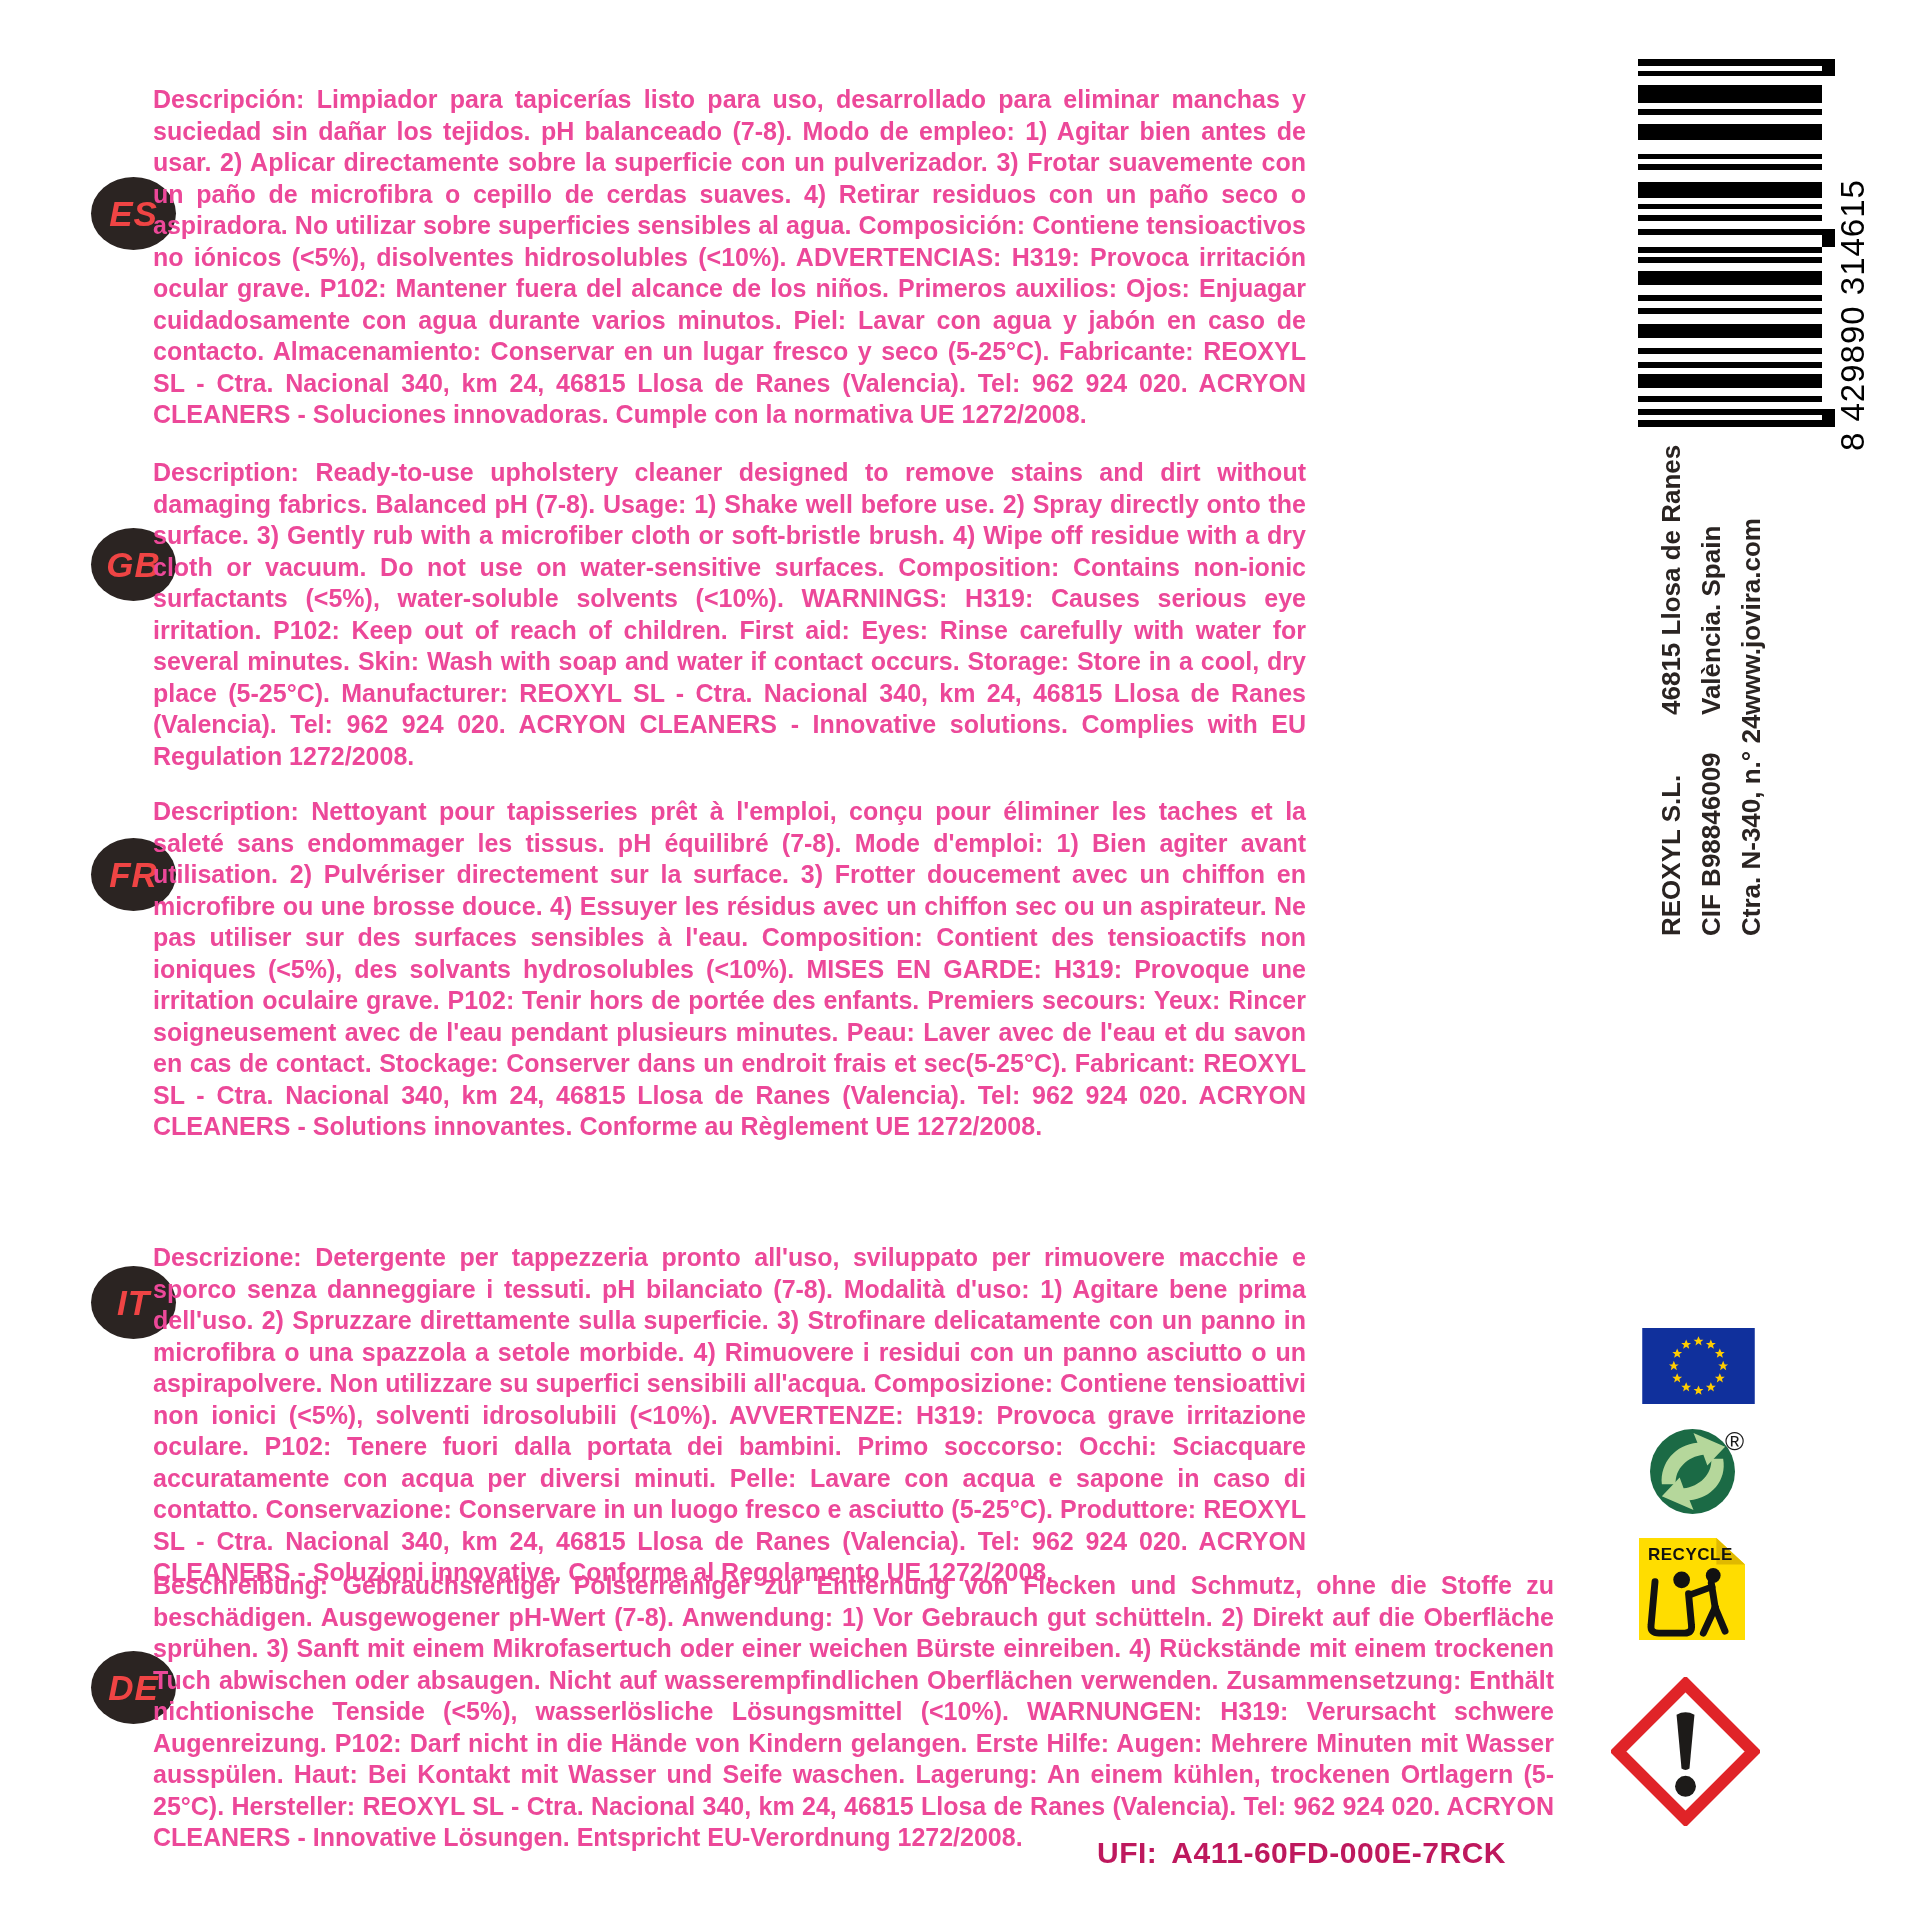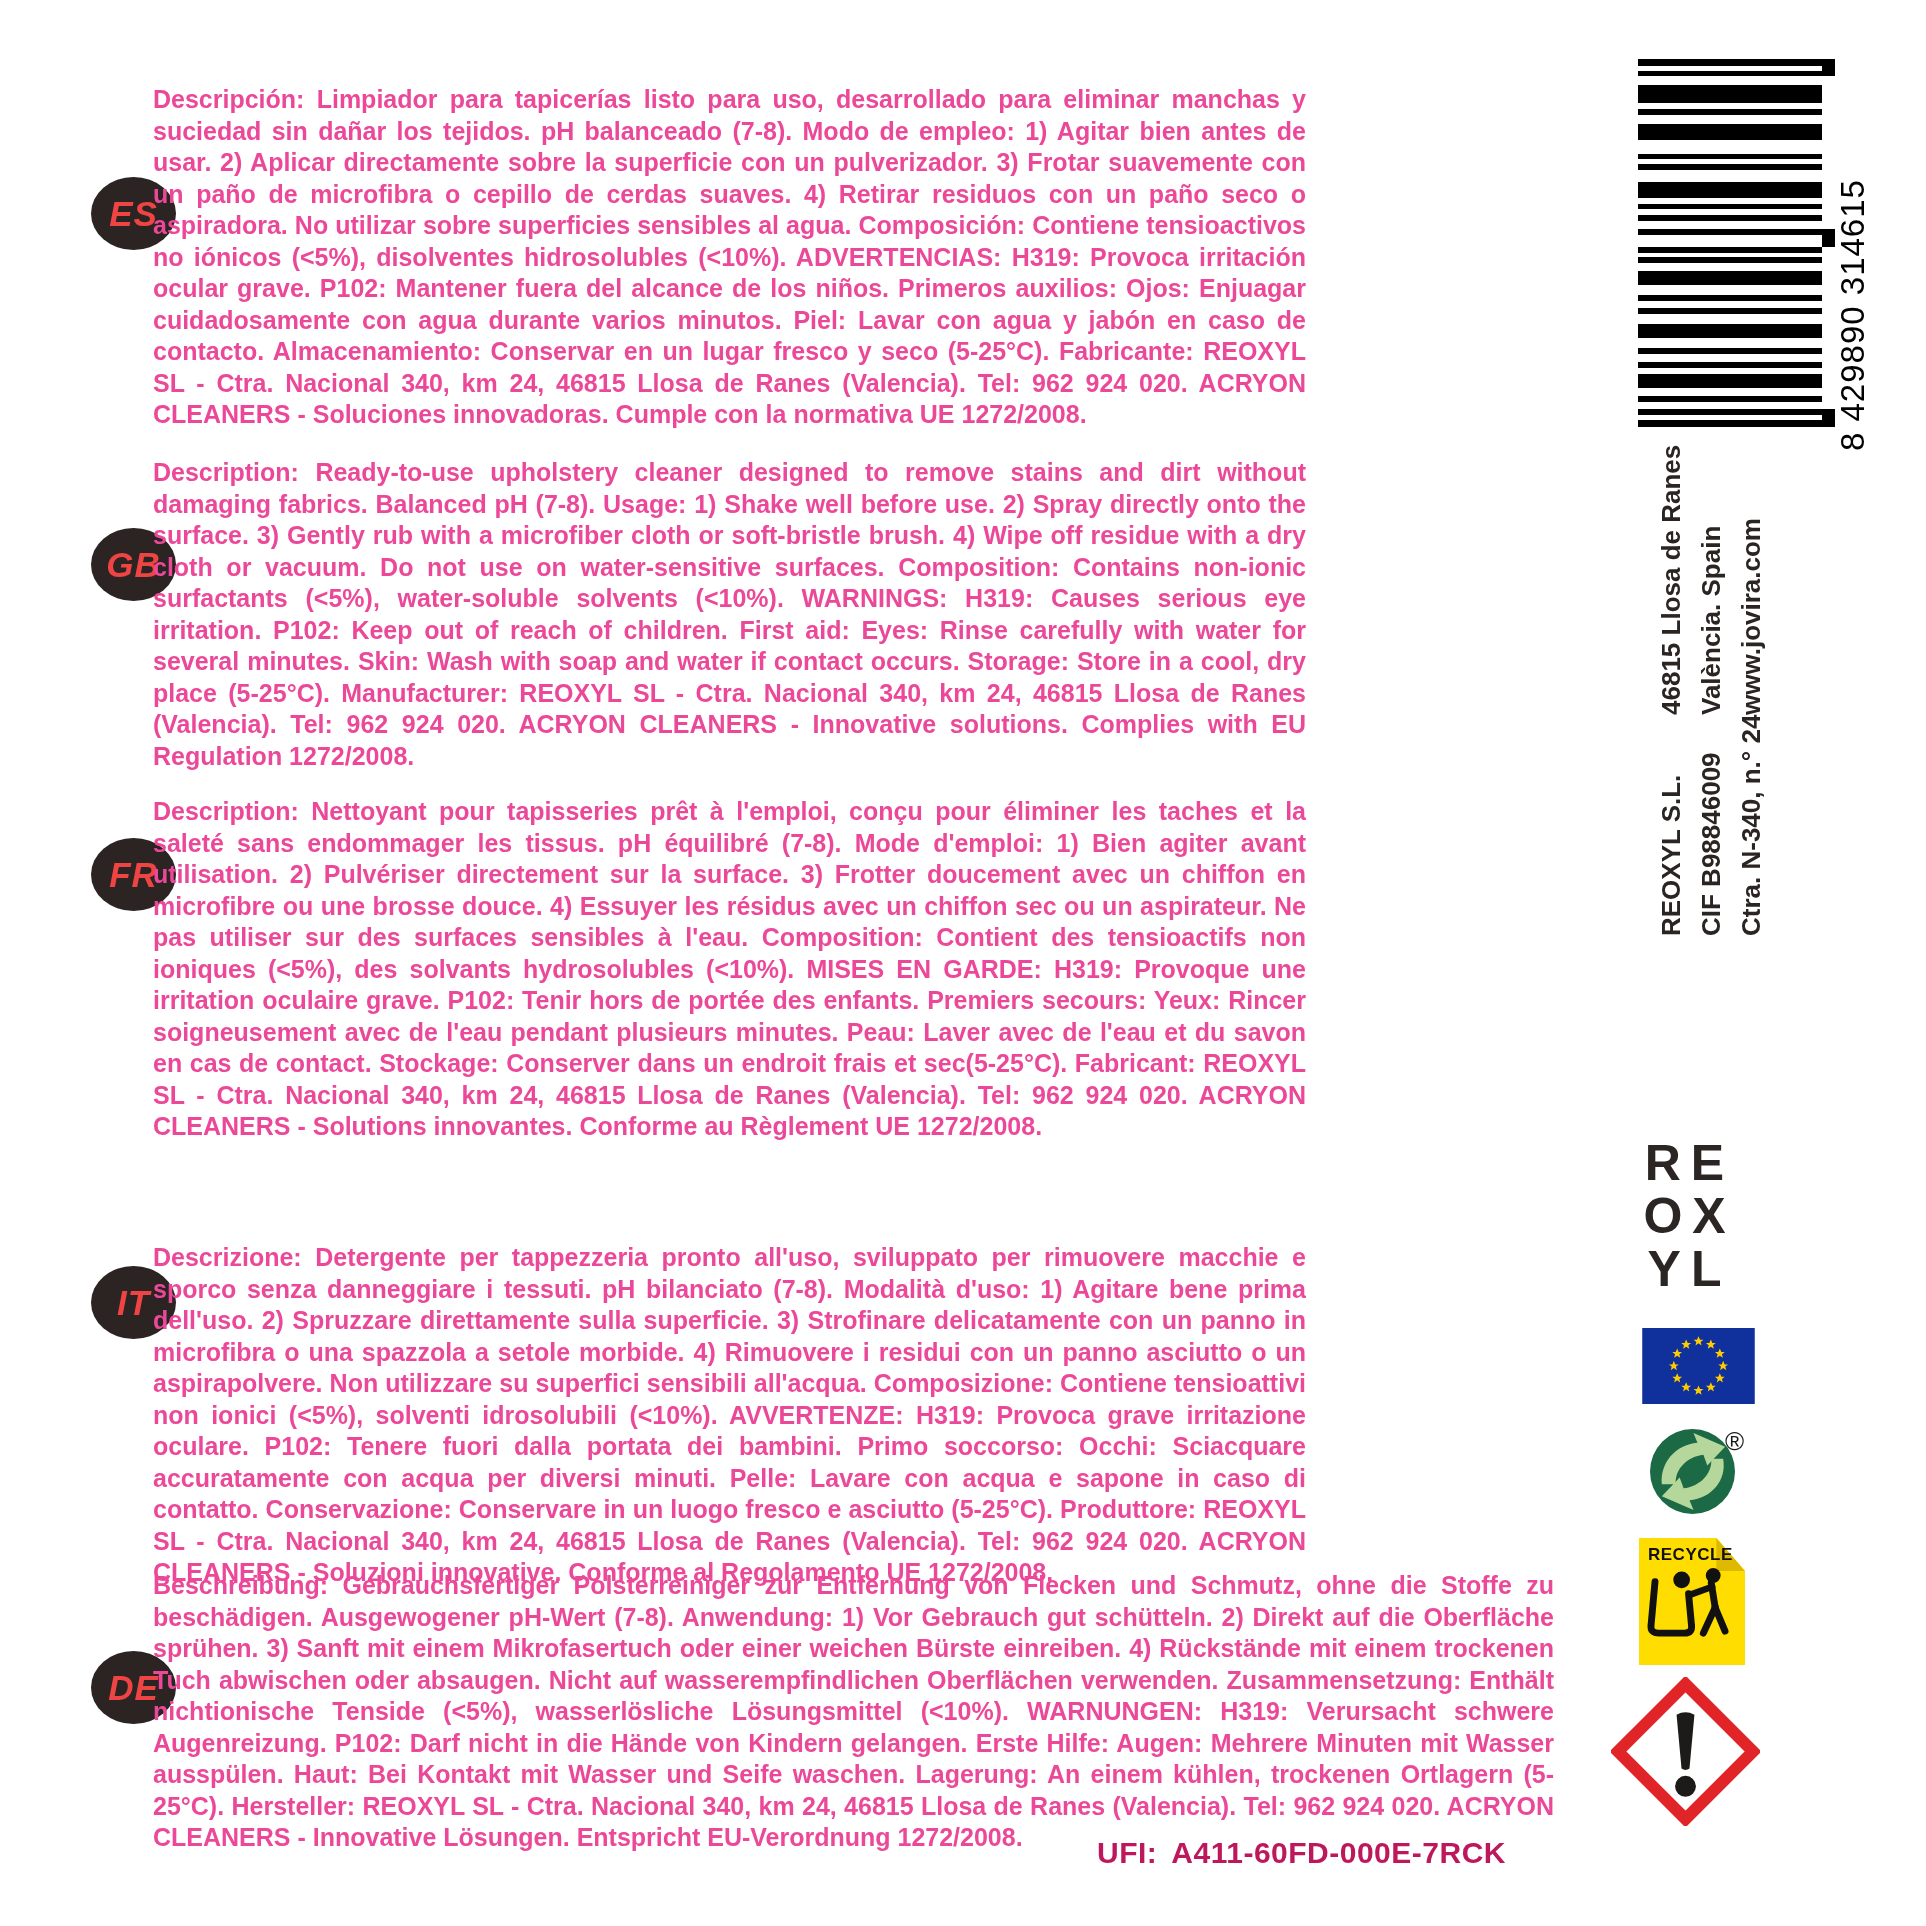--- a/index.html
+++ b/index.html
@@ -49,21 +49,21 @@
                   color:#000;letter-spacing:1px;}
   #address-block{left:1651px;top:485px;height:230px;font-size:26px;line-height:40px;}
   #company-block{left:1651px;top:738px;height:198px;font-size:26px;line-height:40px;}
   
   .brand{position:absolute;left:1622px;top:1137px;width:135px;text-align:center;
          font-size:50px;font-weight:800;line-height:53px;letter-spacing:10px;color:#2b2523;}
   
   #eu-flag{position:absolute;left:1642px;top:1328px;}
   #green-dot{position:absolute;left:1650px;top:1429px;}
   #green-dot-r{position:absolute;left:1725px;top:1426px;font-size:26px;color:#1a1a1a;font-weight:400;}
-  #recycle{position:absolute;left:1639px;top:1538px;width:106px;height:127px;text-align:right;}
+  #recycle{position:absolute;left:1639px;top:1538px;width:106px;height:102px;text-align:right;}
   .recycle-bg{position:absolute;inset:0;background:#ffdd00;
       clip-path:polygon(0 0,73% 0,100% 26%,100% 100%,0 100%);}
   .recycle-fold{position:absolute;left:73%;top:0;width:27%;height:26%;background:#dfb900;
       clip-path:polygon(0 0,100% 100%,0 100%);}
   .recycle-word{position:absolute;left:9px;top:7px;font-size:17px;font-weight:800;
       letter-spacing:0.5px;color:#111;}
   .recycle-fig{position:absolute;left:6px;top:30px;}
   #ghs07{position:absolute;left:1611px;top:1677px;}
   
   .ufi{position:absolute;left:1097px;top:1836px;font-size:30px;font-weight:800;color:#be185d;
@@ -99,25 +99,20 @@
     <div>46815 Llosa de Ranes</div>
     <div>València. Spain</div>
     <div>www.jovira.com</div>
   </div>
   <div class="vtext" id="company-block">
     <div>REOXYL S.L.</div>
     <div>CIF B98846009</div>
     <div>Ctra. N-340, n.° 24</div>
   </div>
 
-  <div class="brand">
-    <div>RE</div>
-    <div>OX</div>
-    <div>YL</div>
-  </div>
 
   <div id="eu-flag">
     <svg width="113" height="76" viewBox="0 0 114 77">
       <rect width="114" height="77" fill="#10309c"></rect>
       <defs>
         <path id="st" d="M0,-5.2 L1.53,-1.6 5,-1.6 2.2,0.62 3.06,4.2 0,2.05 -3.06,4.2 -2.2,0.62 -5,-1.6 -1.53,-1.6 Z" fill="#ffcc00"></path>
       </defs>
       <use href="#st" x="57" y="13.5"></use>
       <use href="#st" x="69.5" y="16.9"></use>
       <use href="#st" x="78.6" y="26"></use>

